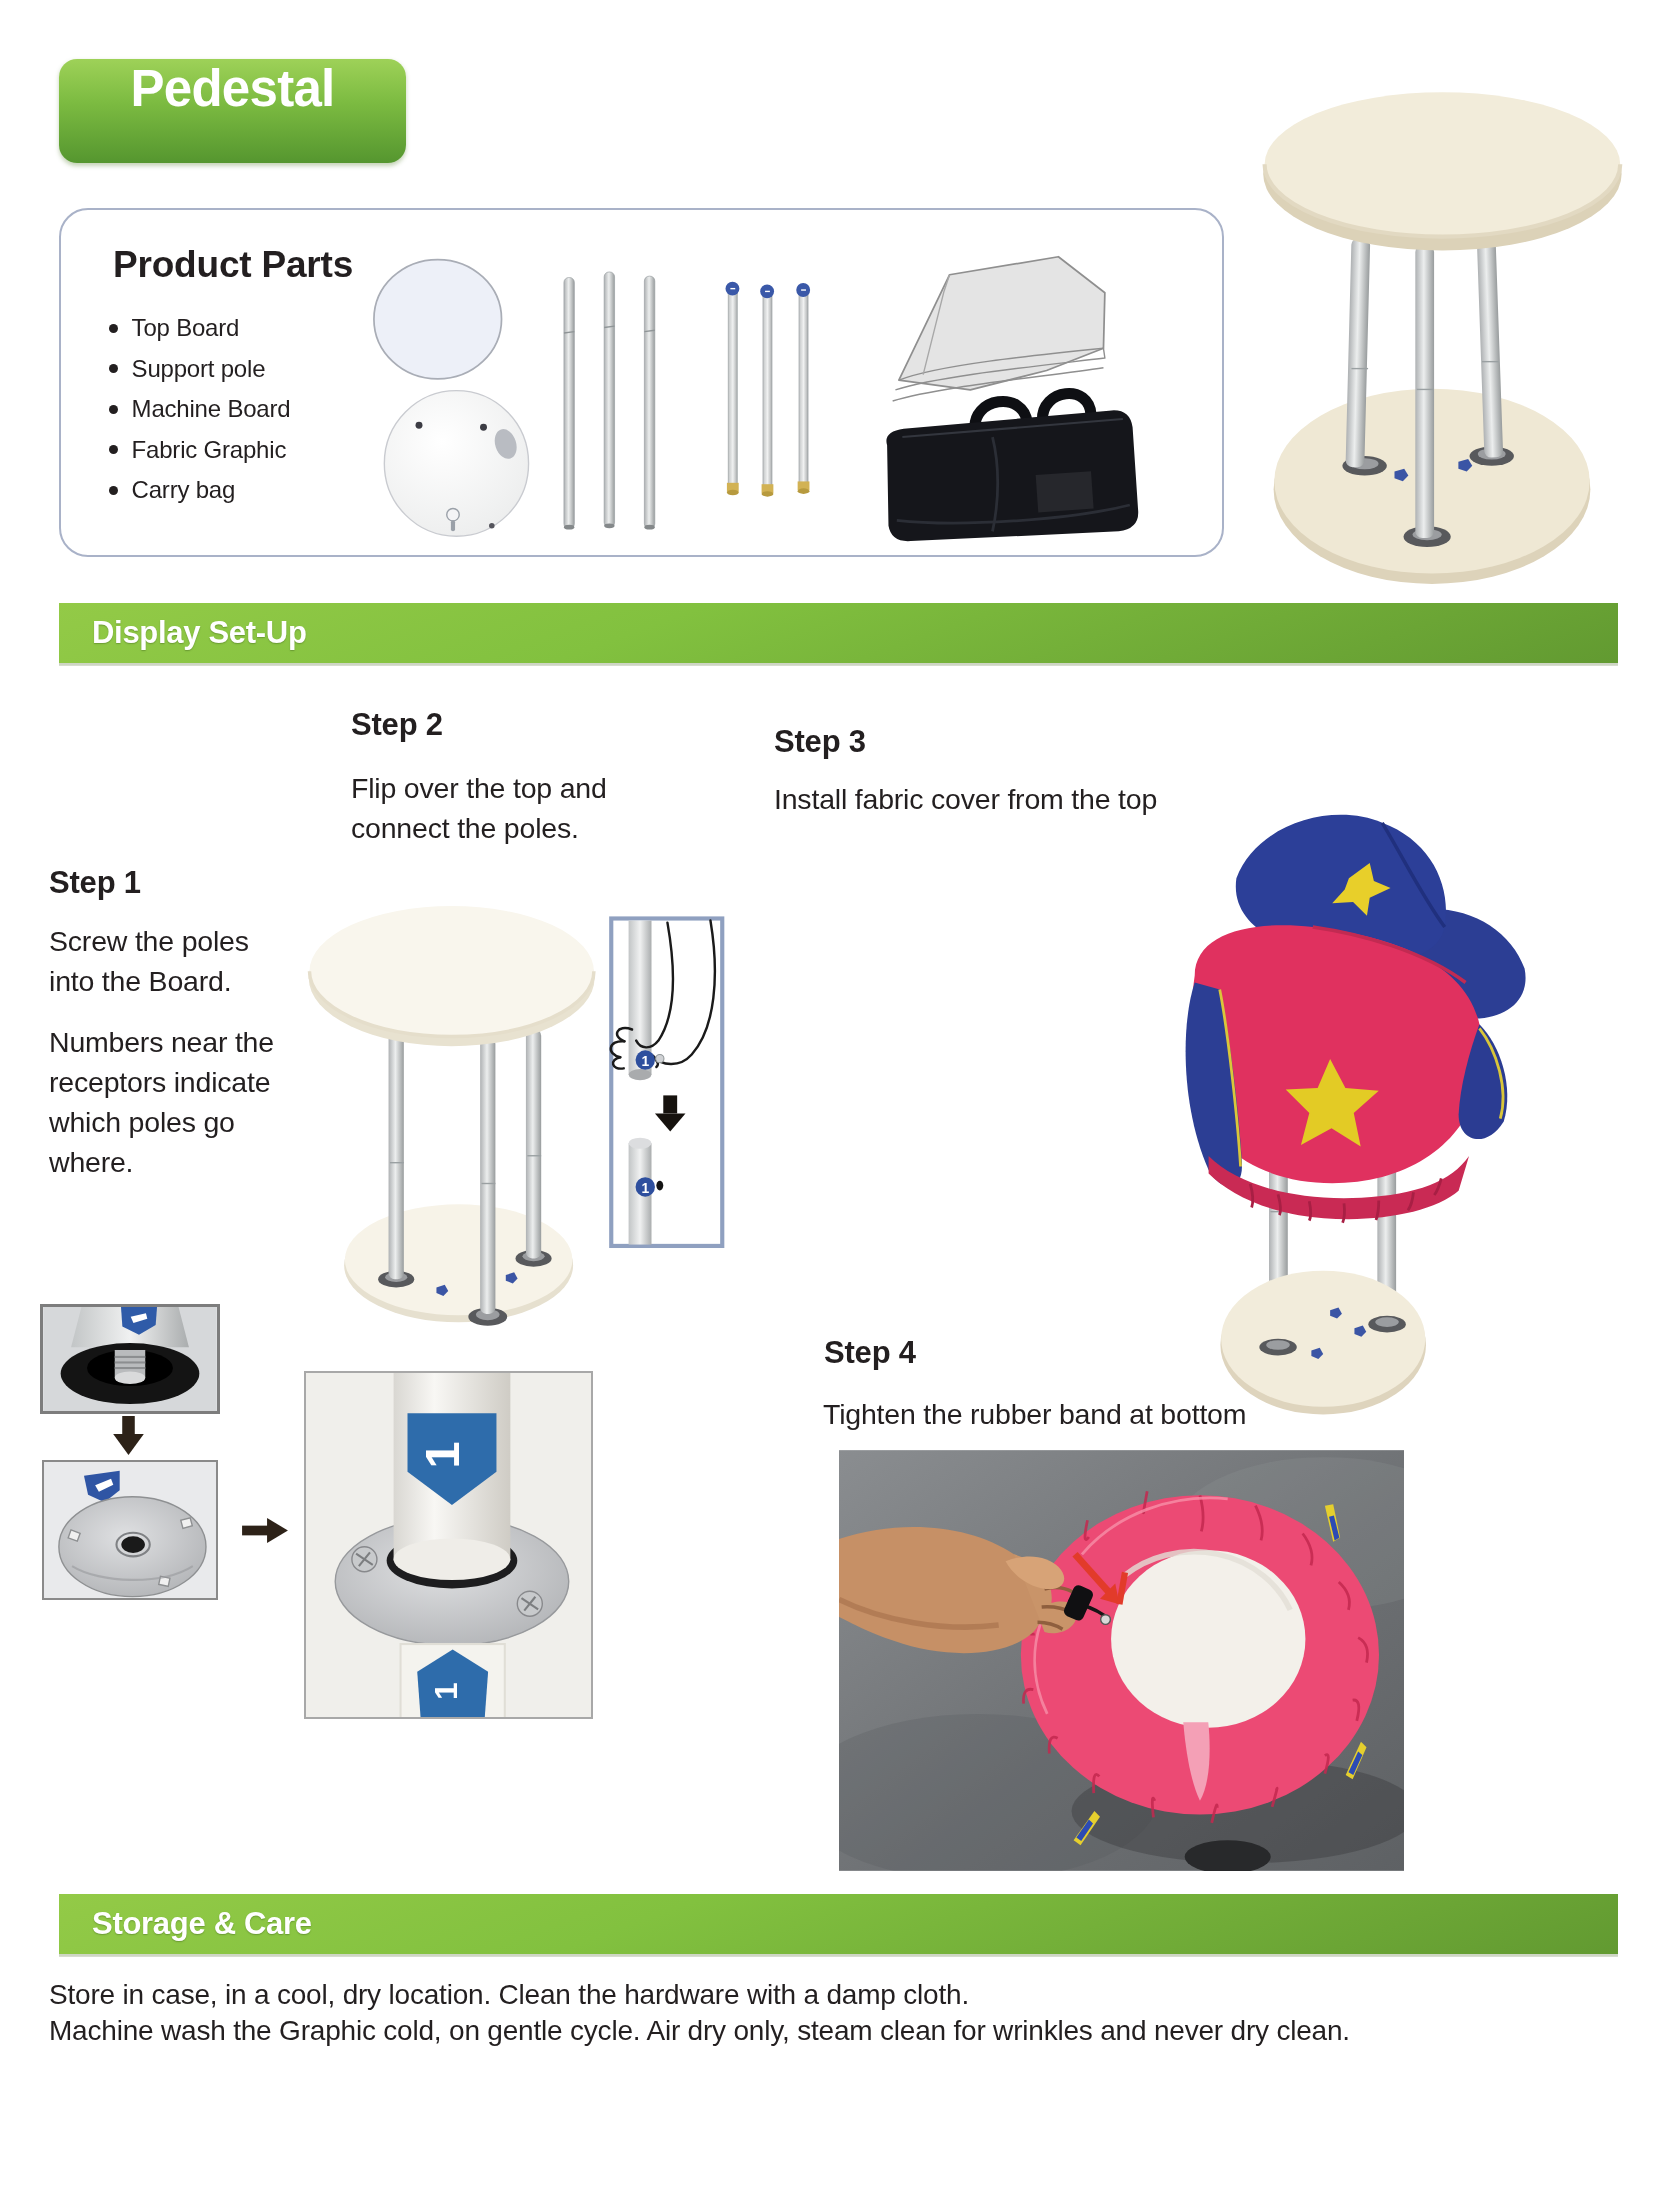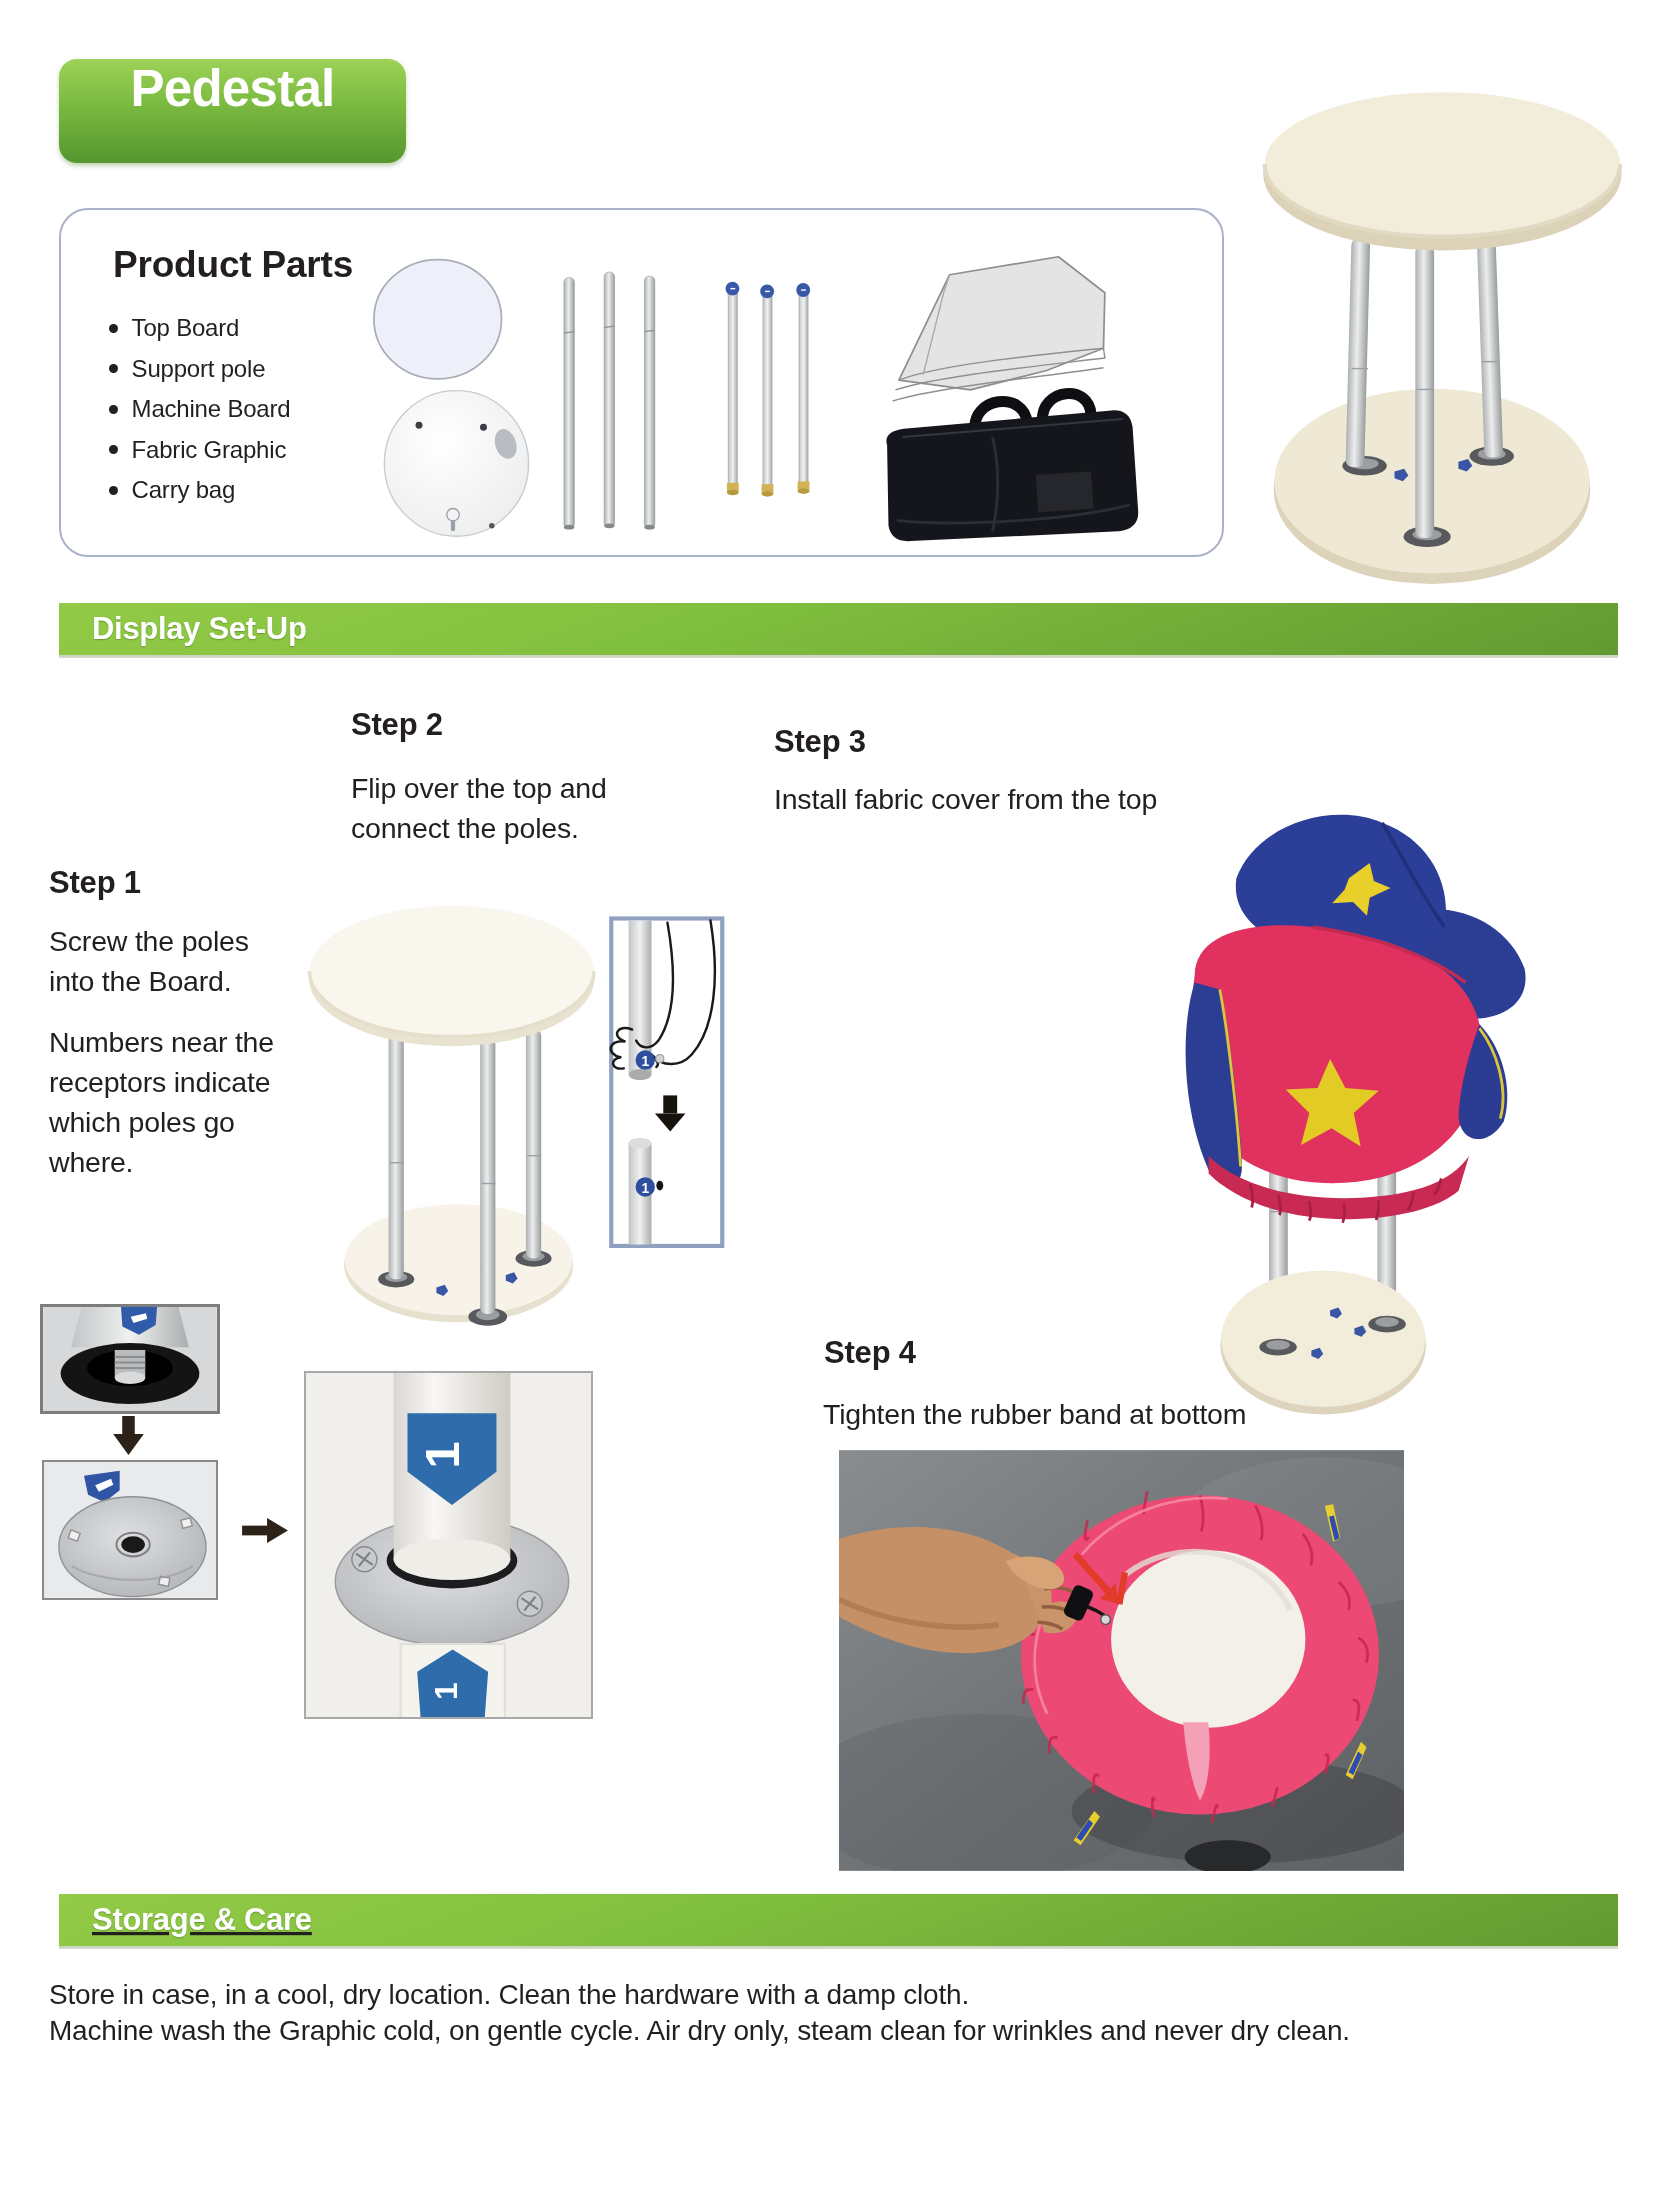--- a/index.html
+++ b/index.html
@@ -27,31 +27,31 @@
   .parts-list li{
     position:relative; padding-left:23.6px; font-size:24px; line-height:28px;
     margin-bottom:12.5px; white-space:nowrap;
   }
   .parts-list li::before{
     content:""; position:absolute; left:1.4px; top:9.7px; width:9px; height:9px;
     border-radius:50%; background:#231f20;
   }
   
   .banner{
-    left:59px; width:1559px; height:52px;
+    left:59px; width:1559px; height:60px;
     background:linear-gradient(160deg,#93ca47 0%,#82c13f 38%,#629a31 100%);
     box-shadow:0 2.8px 0 rgba(125,145,100,.38);
     display:flex; align-items:center;
   }
   .banner span{
     color:#fff; font-size:31px; font-weight:700; padding-left:33px;
     text-shadow:0 0.7px 1.4px rgba(40,70,20,.35); letter-spacing:-0.3px;
   }
   .banner-display{top:603px;}
-  .banner-storage{top:1894px;text-decoration:underline;}
+  .banner-storage{top:1894px;}
   
   .step-label{font-size:31px; font-weight:700; white-space:nowrap;}
   .step-para{font-size:28.5px; line-height:40px;}
   .nowrap{white-space:nowrap;}
   .lbl-step1{left:49px; top:865px;}
   .para-step1a{left:49px; top:921px; width:240px;}
   .para-step1b{left:49px; top:1022px; width:267px;}
   .lbl-step2{left:351px; top:707px;}
   .para-step2{left:351px; top:768px; width:302px;}
   .lbl-step3{left:774px; top:724px;}

